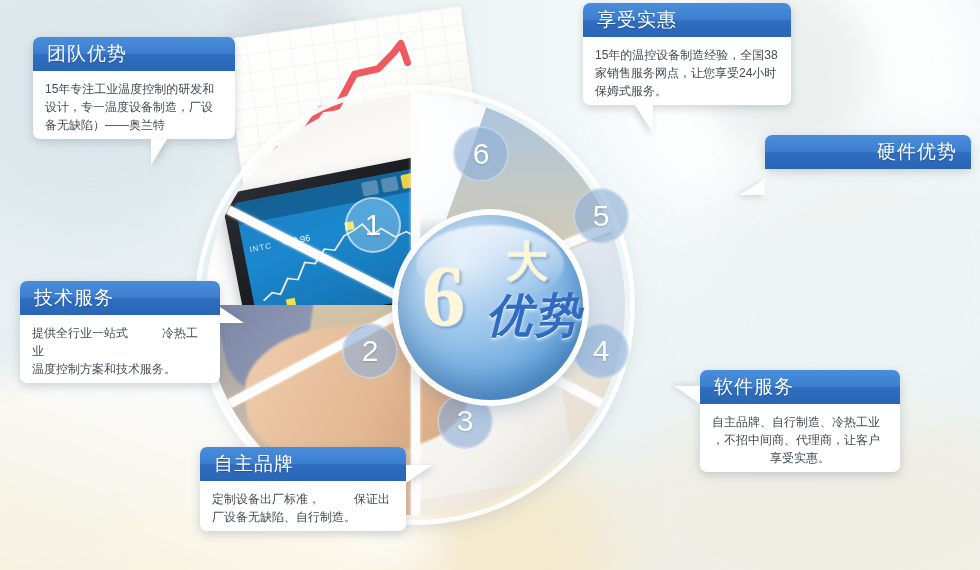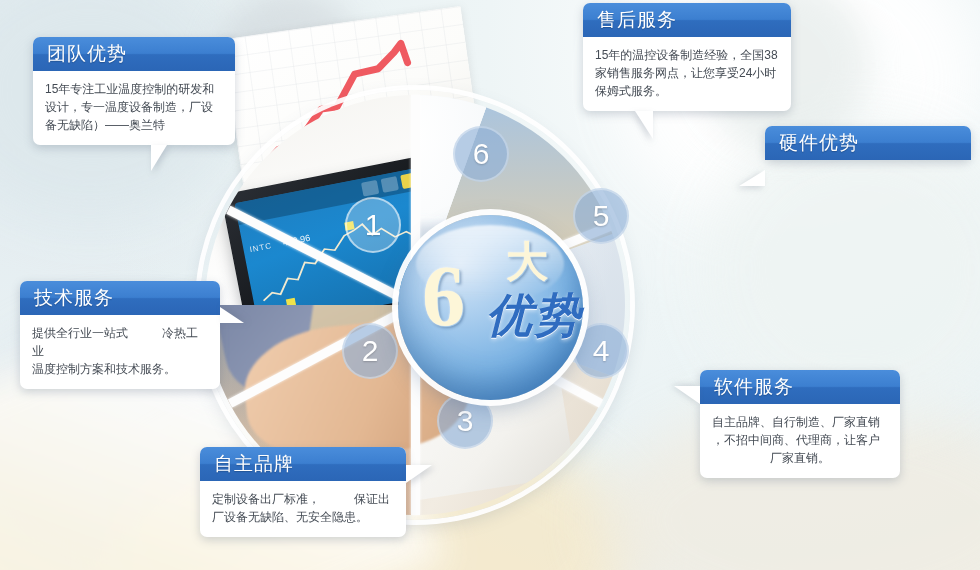--- a/index.html
+++ b/index.html
@@ -277,36 +277,36 @@
   }
   .card-hd{
     height:34px;border-radius:7px 7px 0 0;
     background:linear-gradient(180deg,#4a8ddb 0%,#3c7fd0 48%,#2f6dbe 52%,#2b66b6 100%);
     color:#ffffff;font-size:19px;line-height:34px;padding:0 14px;
     letter-spacing:1px;
     text-shadow:0 1px 1px rgba(20,55,100,.45);
     box-sizing:border-box;
   }
   .card-bd{
-    padding:9px 12px 11px 12px;
+    padding:9px 12px 5px 12px;
     color:#444b54;font-size:12px;line-height:18px;
     font-family:"Liberation Sans","DejaVu Sans",sans-serif;
     box-sizing:border-box;
   }
   .card-bd .ind{display:inline-block;width:34px;}
   .tail{position:absolute;width:0;height:0;}
 
   
   #card-team{left:33px;top:37px;width:202px;}
   #card-team .tail{left:118px;bottom:-26px;border-left:16px solid #ffffff;border-bottom:26px solid transparent;filter:drop-shadow(2px 3px 3px rgba(90,105,125,.25));}
 
   #card-after{left:583px;top:3px;width:208px;}
   #card-after .tail{left:52px;bottom:-28px;border-right:18px solid #ffffff;border-bottom:28px solid transparent;filter:drop-shadow(-2px 3px 3px rgba(90,105,125,.25));}
 
-  #card-hw{left:765px;top:126px;width:206px;}
+  #card-hw{left:765px;top:135px;width:206px;text-align:right;}
   #card-hw .tail{left:-26px;top:44px;border-right:26px solid #ffffff;border-top:16px solid transparent;filter:drop-shadow(-3px 2px 3px rgba(90,105,125,.25));}
 
   #card-sw{left:700px;top:370px;width:200px;}
   #card-sw .tail{left:-26px;top:16px;border-right:26px solid #ffffff;border-bottom:18px solid transparent;filter:drop-shadow(-3px -1px 3px rgba(90,105,125,.25));}
 
   #card-quality{left:200px;top:447px;width:206px;}
   #card-quality .tail{right:-26px;top:18px;border-left:26px solid #ffffff;border-bottom:18px solid transparent;filter:drop-shadow(3px 2px 3px rgba(90,105,125,.25));}
 
   #card-tech{left:20px;top:281px;width:200px;}
   #card-tech .tail{right:-24px;top:26px;border-left:24px solid #ffffff;border-top:16px solid transparent;filter:drop-shadow(3px -1px 3px rgba(90,105,125,.25));}
@@ -452,47 +452,47 @@
     </div>
   </div>
 
   <div class="card" id="card-team">
     <div class="card-hd">团队优势</div>
     <div class="card-bd">15年专注工业温度控制的研发和设计，专一温度设备制造，厂设备无缺陷）——奥兰特</div>
     <div class="tail"></div>
   </div>
 
   <div class="card" id="card-after">
-    <div class="card-hd">售后服务</div>
+    <div class="card-hd">享受实惠</div>
     <div class="card-bd">15年的温控设备制造经验，全国38家销售服务网点，让您享受24小时保姆式服务。</div>
     <div class="tail"></div>
   </div>
 
   <div class="card" id="card-hw">
     <div class="card-hd">硬件优势</div>
     <div class="tail"></div>
   </div>
 
   <div class="card" id="card-sw">
     <div class="card-hd">软件服务</div>
     <div class="card-bd">
-      <div>自主品牌、自行制造、厂家直销</div>
+      <div>自主品牌、自行制造、冷热工业</div>
       <div>，不招中间商、代理商，让客户</div>
-      <div style="text-align:center">厂家直销。</div>
+      <div style="text-align:center">享受实惠。</div>
     </div>
     <div class="tail"></div>
   </div>
 
   <div class="card" id="card-quality">
     <div class="card-hd">自主品牌</div>
     <div class="card-bd">
       <div>
         <span>定制设备出厂标准，</span><span class="ind"></span><span>保证出</span>
       </div>
-      <div>厂设备无缺陷、无安全隐患。</div>
+      <div>厂设备无缺陷、自行制造。</div>
     </div>
     <div class="tail"></div>
   </div>
 
   <div class="card" id="card-tech">
     <div class="card-hd">技术服务</div>
     <div class="card-bd">
       <div>
         <span>提供全行业一站式</span><span class="ind"></span><span>冷热工业</span>
       </div>

